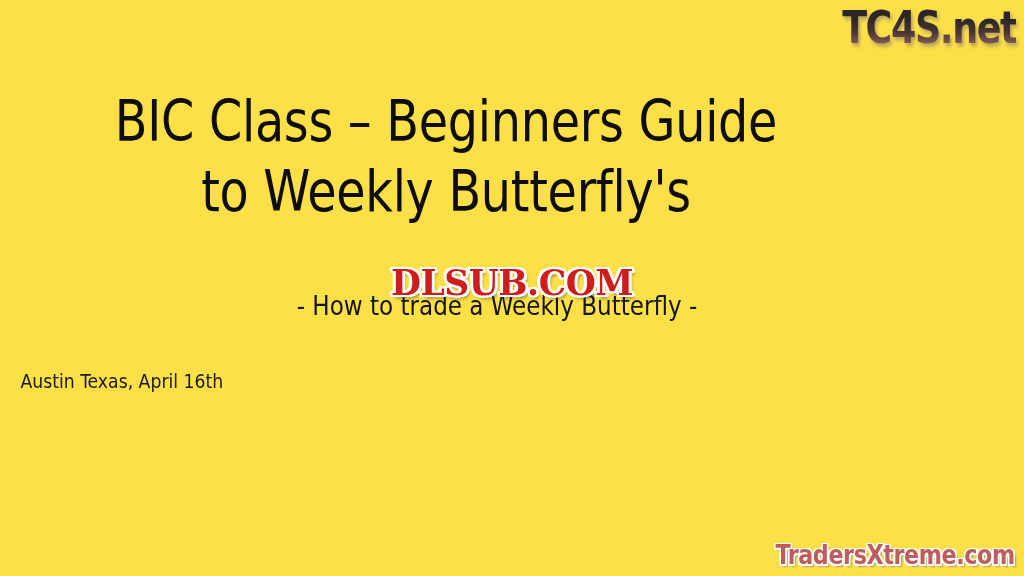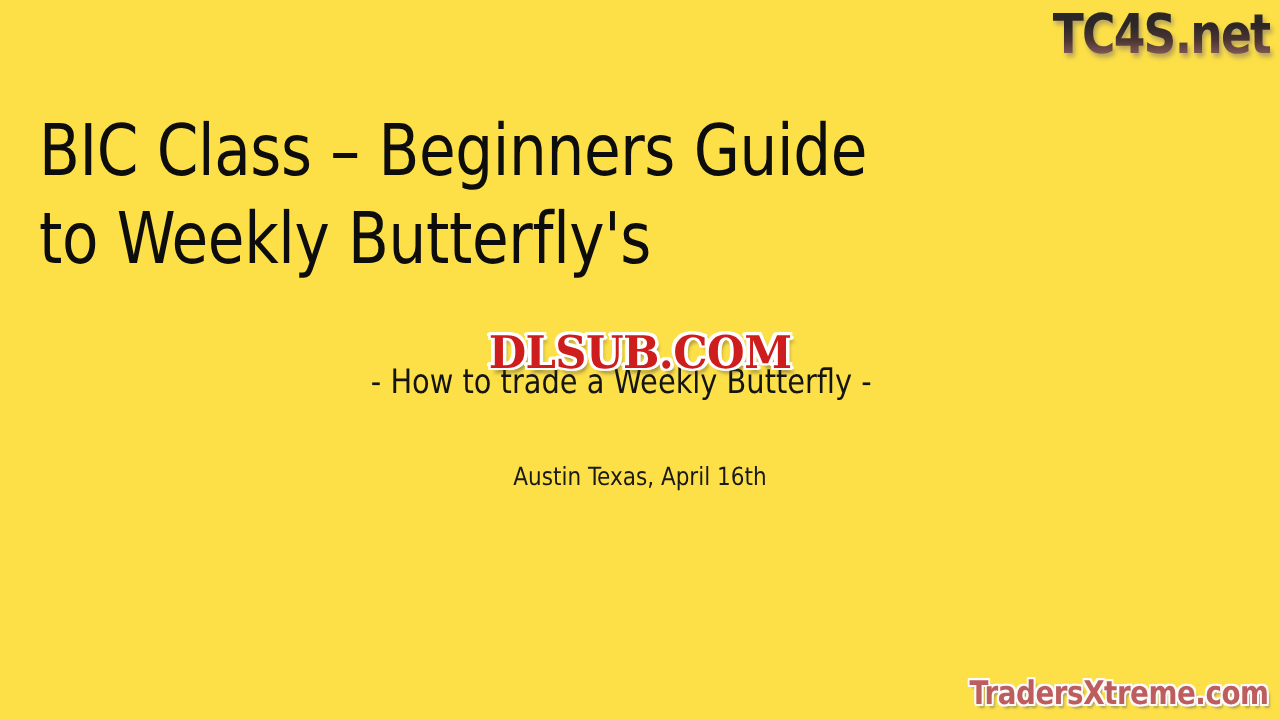--- a/index.html
+++ b/index.html
@@ -17,21 +17,21 @@
     background: #fde047;
     overflow: hidden;
   }
 
   
   .title-block {
     position: absolute;
     left: 0;
     top: 86px;
     width: 892px;
-    text-align: left;
+    text-align: center;
   }
   .title-line {
     font-family: "DejaVu Sans Condensed", "Liberation Sans Narrow", "Liberation Sans", sans-serif;
     font-weight: 300;
     font-size: 57px;
     line-height: 70px;
     color: #0d0d0d;
     letter-spacing: -0.3px;
     white-space: nowrap;
     transform: scaleX(0.93);
@@ -54,21 +54,21 @@
     white-space: nowrap;
     transform: scaleX(0.95);
   }
 
   
   .date-block {
     position: absolute;
     left: 0;
     top: 369px;
     width: 1024px;
-    text-align: center;
+    text-align: left;
   }
   .date-line {
     font-family: "DejaVu Sans Condensed", "Liberation Sans Narrow", "Liberation Sans", sans-serif;
     font-weight: 400;
     font-size: 20px;
     line-height: 25px;
     color: #1a1a1a;
     white-space: nowrap;
     transform: scaleX(0.96);
   }

